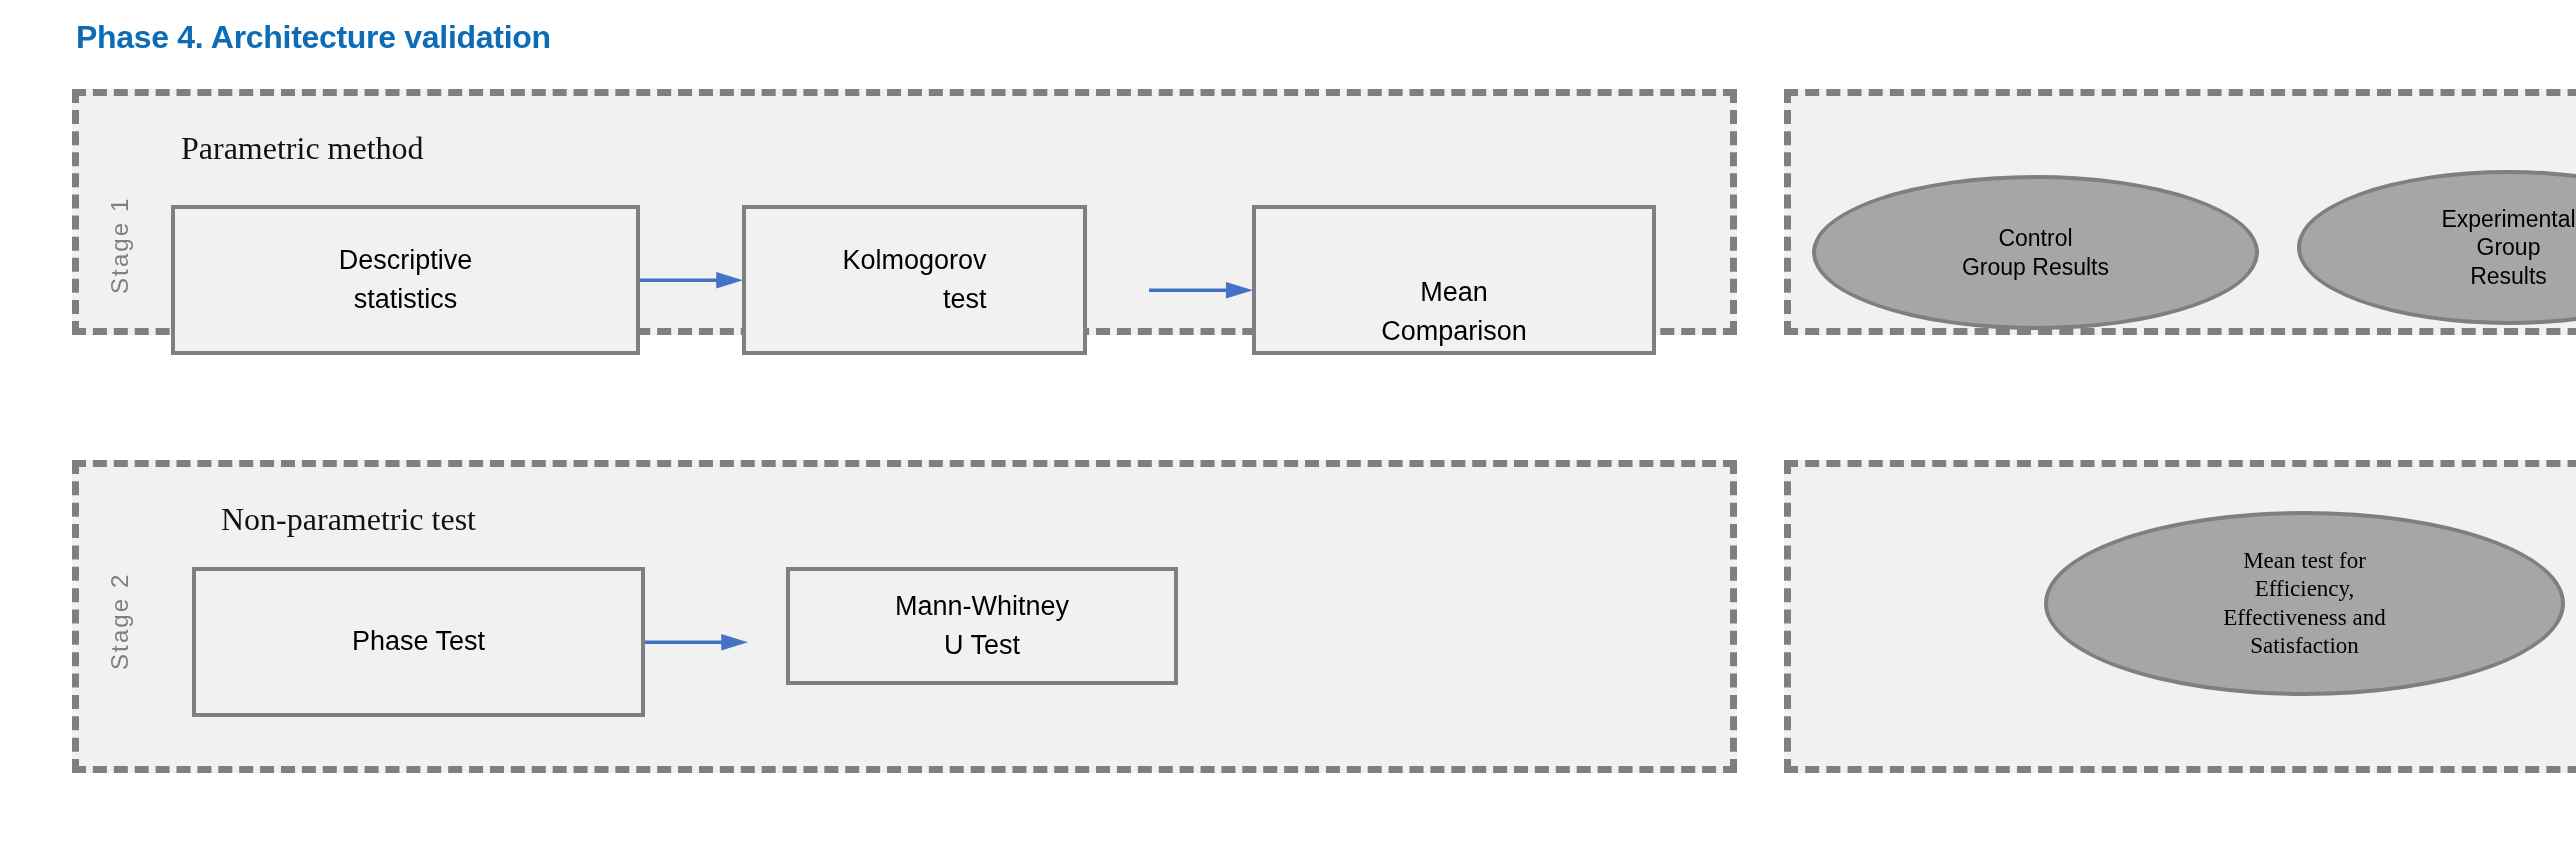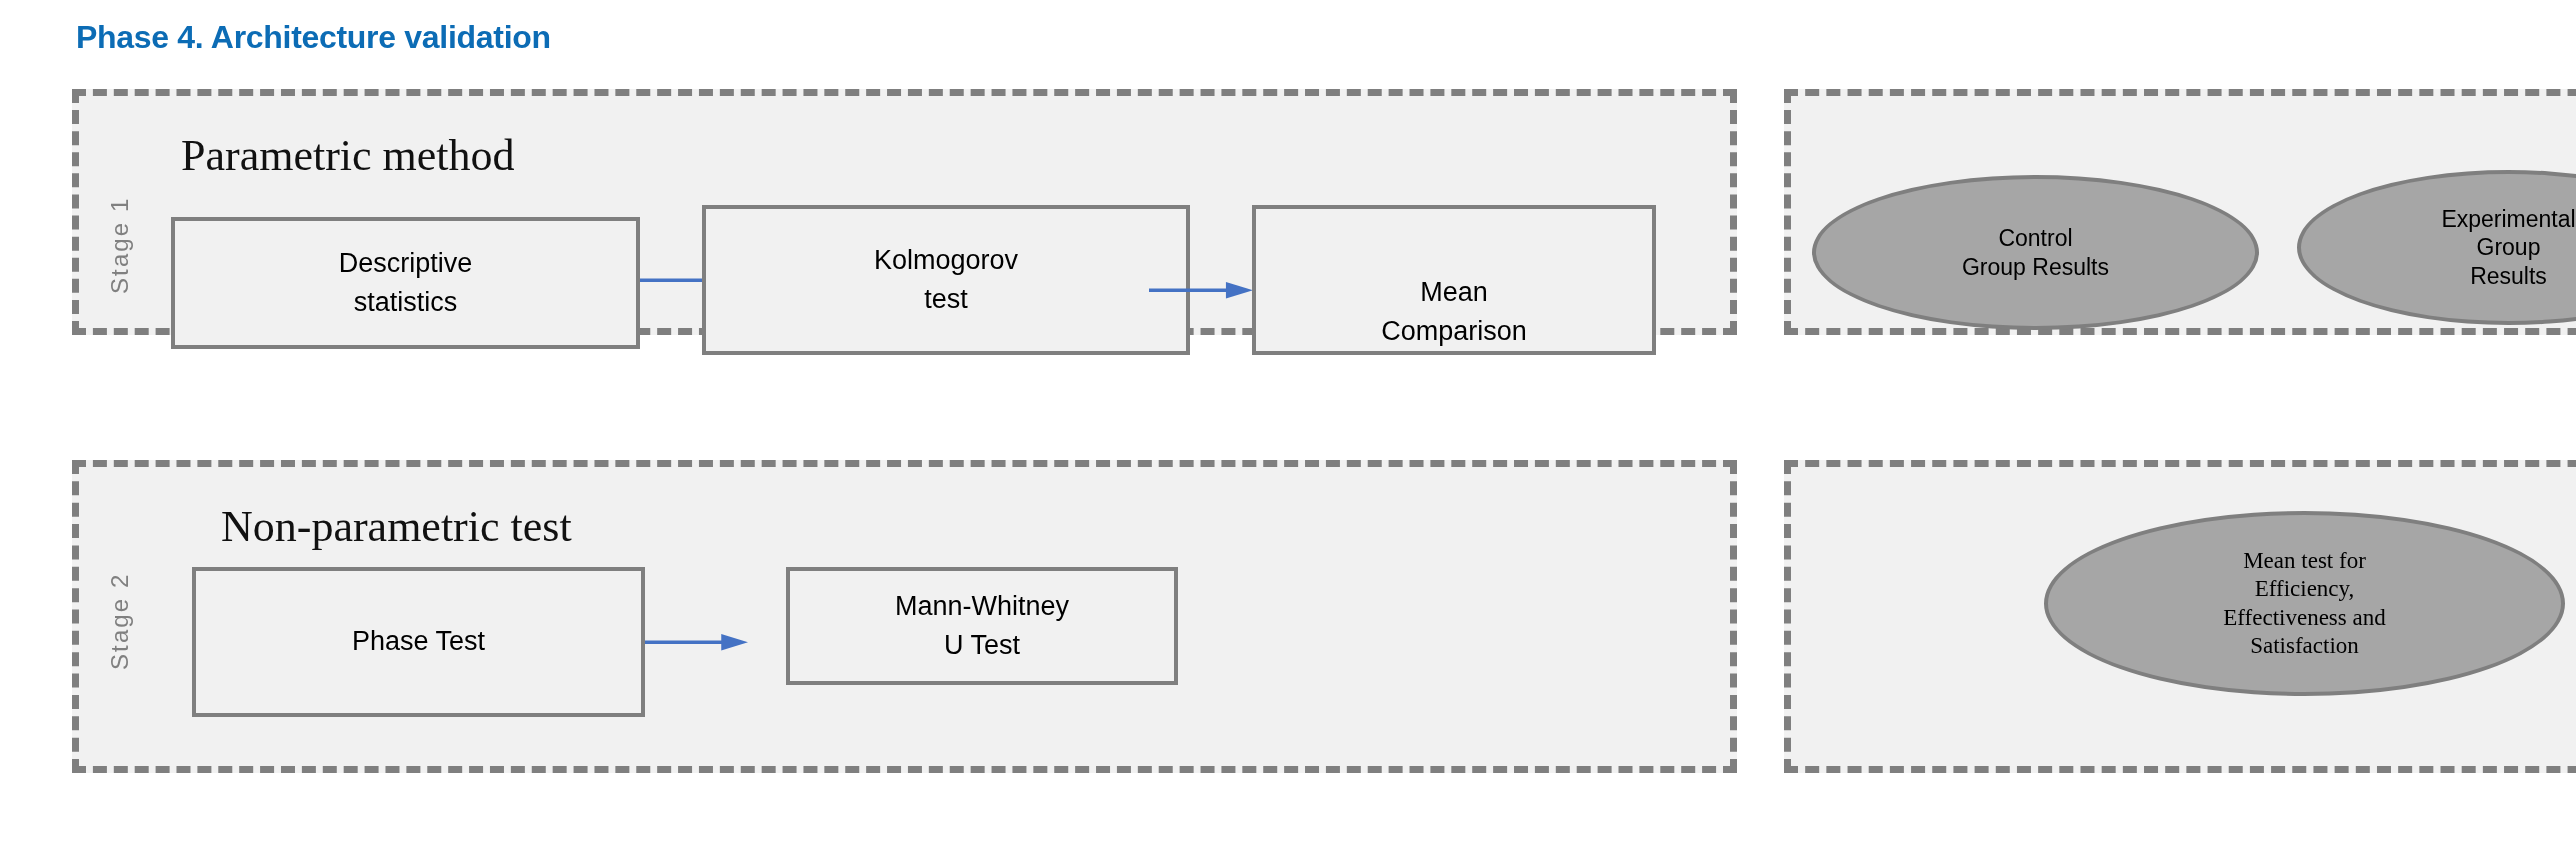--- a/index.html
+++ b/index.html
@@ -54,21 +54,21 @@
     transform-origin: left top;
     transform: rotate(-90deg);
   }
   #stage1-label { left: 106px; top: 294px; }
   #stage2-label { left: 106px; top: 670px; }
 
   
   .method-heading {
     position: absolute;
     font-family: "Liberation Serif", serif;
-    font-size: 44px;
+    font-size: 32px;
     color: #111111;
     white-space: nowrap;
   }
   #heading-parametric     { left: 181px; top: 130px; }
   #heading-nonparametric  { left: 181px; top: 501px; margin-left: 40px; }
 
   
   .process-box {
     position: absolute;
     box-sizing: border-box;
@@ -76,22 +76,22 @@
     border: 4.6px solid #7f7f7f;
     display: flex;
     align-items: center;
     justify-content: center;
     text-align: center;
     color: #000000;
     font-family: "Liberation Sans", sans-serif;
     font-size: 27px;
     line-height: 1.45;
   }
-  #box-descriptive { left: 171px;  top: 205px;  width: 469px; height: 132px; margin-top: 12px; }
-  #box-kolmogorov  { left: 702px; top: 205px;  width: 488px; height: 150px; }
+  #box-descriptive { left: 171px;  top: 205px;  width: 469px; height: 150px; }
+  #box-kolmogorov  { left: 742px; top: 205px;  width: 345px; height: 150px; text-align: right; }
   #box-meancomp    { left: 1252px; top: 205px;  width: 404px; height: 150px; align-items: flex-end; }
   #box-median      { left: 192px;  top: 567px; width: 453px; height: 150px; }
   #box-mannwhitney { left: 786px; top: 567px; width: 392px; height: 118px; }
 
   
   .arrow {
     position: absolute;
     height: 18.5px;
     display: block;
   }

